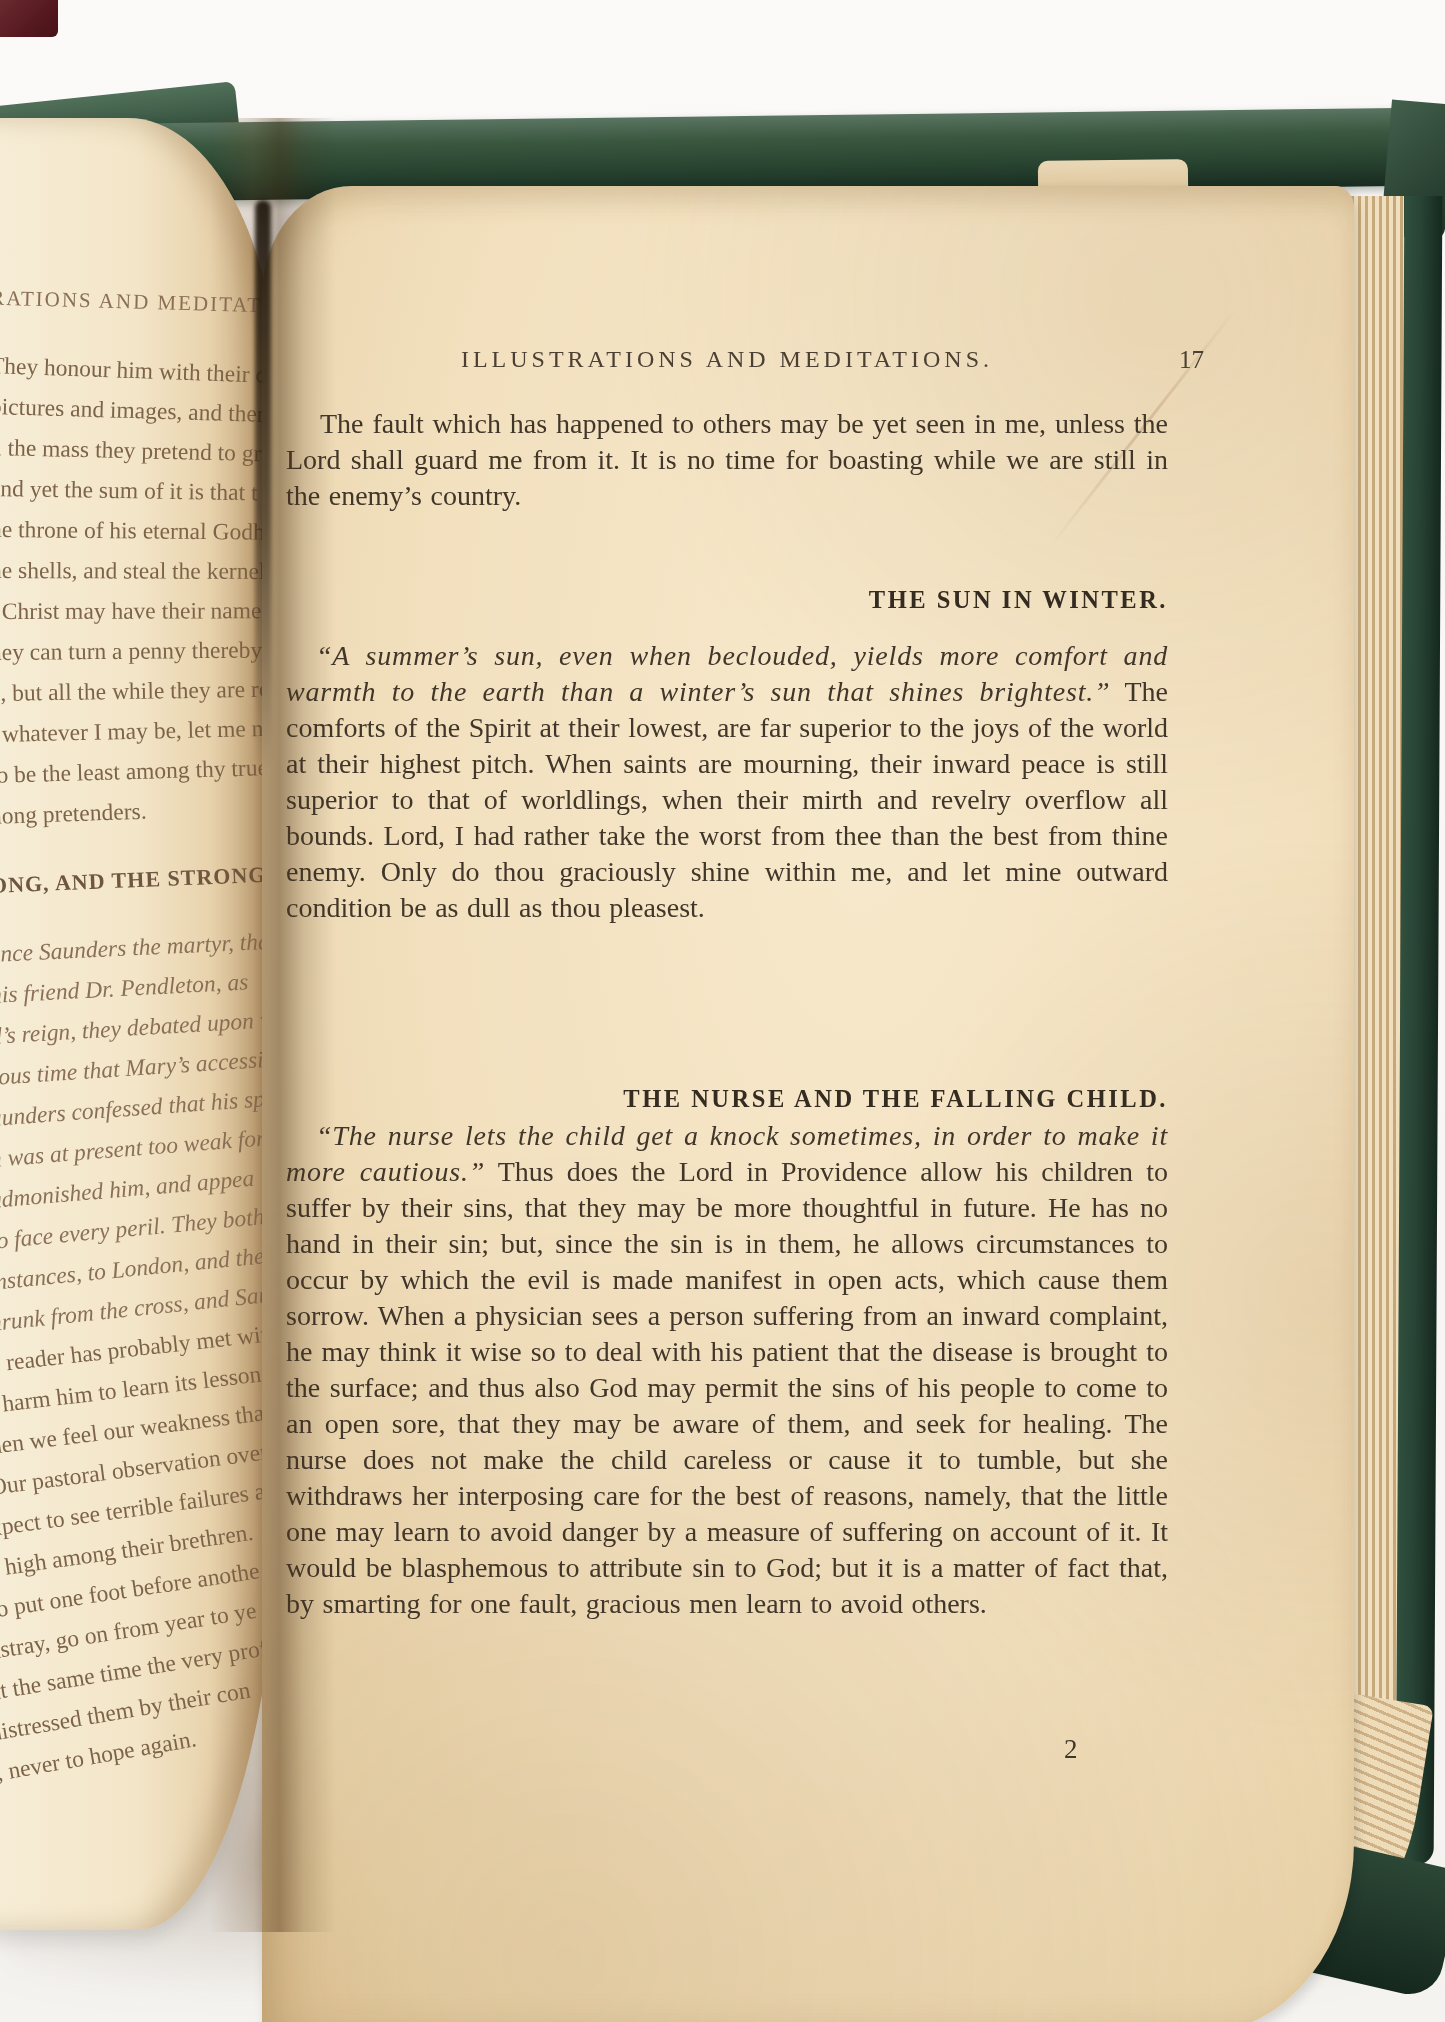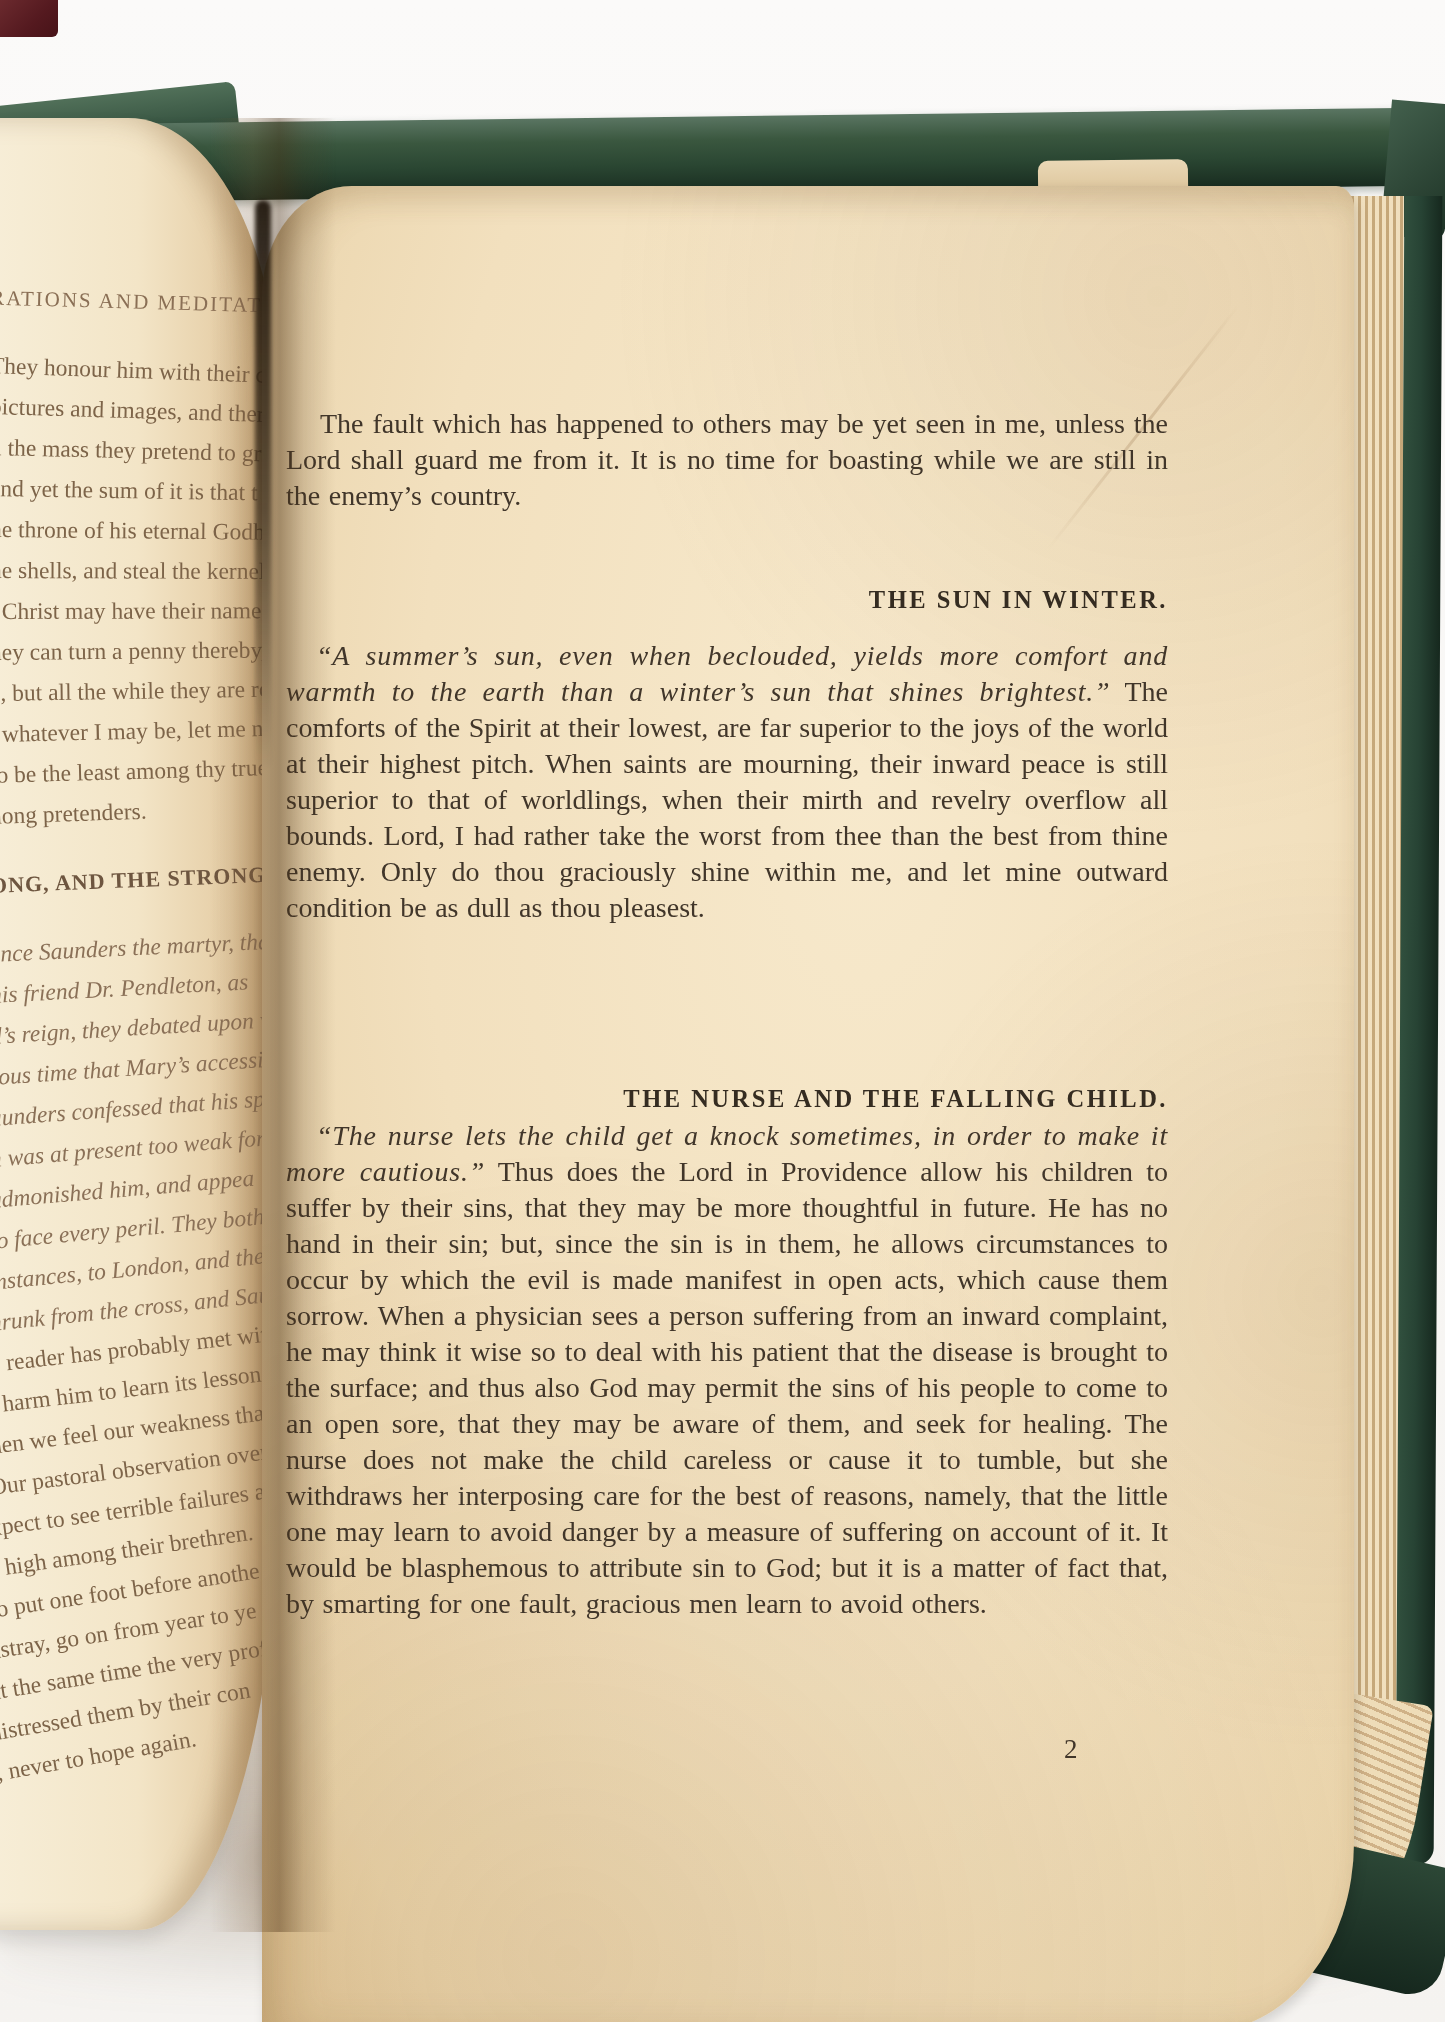--- a/index.html
+++ b/index.html
@@ -172,20 +172,24 @@
           <div class="lp-line" style="transform: rotate(-9.16deg);">at the same time the very profe</div>
           <div class="lp-line" style="transform: rotate(-9.52deg);">distressed them by their con</div>
           <div class="lp-line" style="transform: rotate(-9.88deg);">r, never to hope again.</div>
         </div>
     </div>
   </div>
 
   <div class="main-page">
     <div class="crease"></div>
 
+    <div class="mp-header">
+      <span>ILLUSTRATIONS AND MEDITATIONS.</span>
+      <span class="mp-number">17</span>
+    </div>
 
     <p class="body intro">The fault which has happened to others may be yet seen in me, unless the Lord shall guard me from it.  It is no time for boasting while we are still in the enemy’s country.</p>
 
     <h2 class="sec-h h-sun">THE SUN IN WINTER.</h2>
     <p class="body p-sun">
       <span class="q">“A summer’s sun, even when beclouded, yields more comfort and warmth to the earth than a winter’s sun that shines brightest.”</span>
       <span>The comforts of the Spirit at their lowest, are far superior to the joys of the world at their highest pitch.  When saints are mourning, their inward peace is still superior to that of worldlings, when their mirth and revelry overflow all bounds. Lord, I had rather take the worst from thee than the best from thine enemy.  Only do thou graciously shine within me, and let mine outward condition be as dull as thou pleasest.</span>
     </p>
 
     <h2 class="sec-h h-nurse">THE NURSE AND THE FALLING CHILD.</h2>

